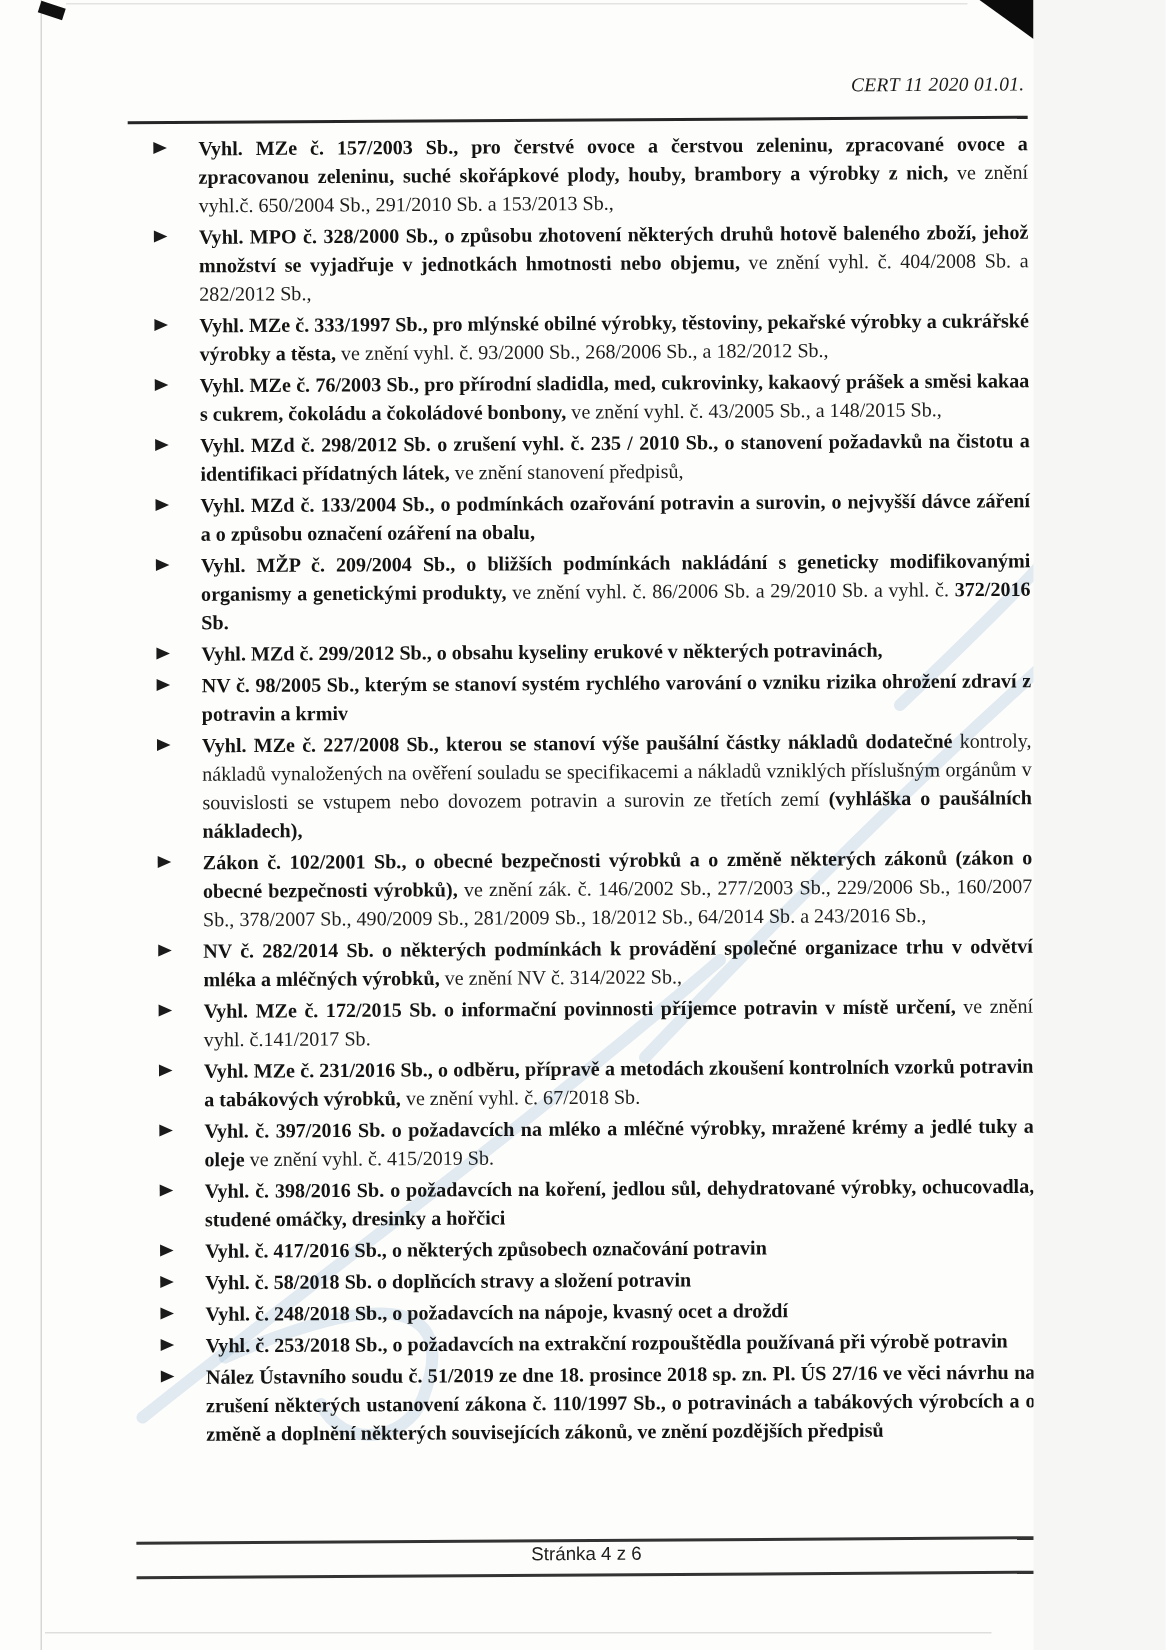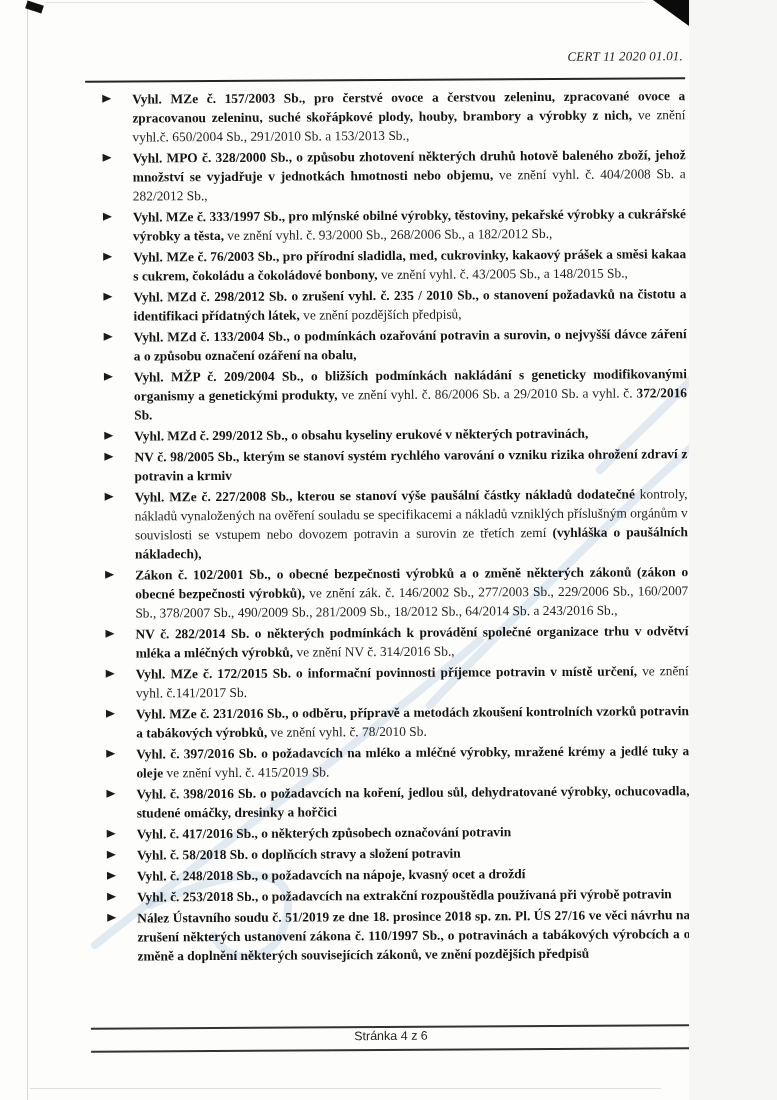--- a/index.html
+++ b/index.html
@@ -68,30 +68,30 @@
 
   <div class="content">
     <div class="hdr">CERT 11 2020 01.01.</div>
     <div class="rule top"></div>
 
     <ul class="reg-list">
         <li class="reg-item"><span class="marker"></span><span><span class="b">Vyhl. MZe č. 157/2003 Sb., pro čerstvé ovoce a čerstvou zeleninu, zpracované ovoce a zpracovanou zeleninu, suché skořápkové plody, houby, brambory a výrobky z nich,</span> <span class="n">ve znění vyhl.č. 650/2004 Sb., 291/2010 Sb. a 153/2013 Sb.,</span></span></li>
         <li class="reg-item"><span class="marker"></span><span><span class="b">Vyhl. MPO č. 328/2000 Sb., o způsobu zhotovení některých druhů hotově baleného zboží, jehož množství se vyjadřuje v jednotkách hmotnosti nebo objemu,</span> <span class="n">ve znění vyhl. č. 404/2008 Sb. a 282/2012 Sb.,</span></span></li>
         <li class="reg-item"><span class="marker"></span><span><span class="b">Vyhl. MZe č. 333/1997 Sb., pro mlýnské obilné výrobky, těstoviny, pekařské výrobky a cukrářské výrobky a těsta,</span> <span class="n">ve znění vyhl. č. 93/2000 Sb., 268/2006 Sb., a 182/2012 Sb.,</span></span></li>
         <li class="reg-item"><span class="marker"></span><span><span class="b">Vyhl. MZe č. 76/2003 Sb., pro přírodní sladidla, med, cukrovinky, kakaový prášek a směsi kakaa s cukrem, čokoládu a čokoládové bonbony,</span> <span class="n">ve znění vyhl. č. 43/2005 Sb., a 148/2015 Sb.,</span></span></li>
-        <li class="reg-item"><span class="marker"></span><span><span class="b">Vyhl. MZd č. 298/2012 Sb. o zrušení vyhl. č. 235 / 2010 Sb., o stanovení požadavků na čistotu a identifikaci přídatných látek,</span> <span class="n">ve znění pozdějších předpisů,</span></span></li>
+        <li class="reg-item"><span class="marker"></span><span><span class="b">Vyhl. MZd č. 298/2012 Sb. o zrušení vyhl. č. 235 / 2010 Sb., o stanovení požadavků na čistotu a identifikaci přídatných látek,</span> <span class="n">ve znění stanovení předpisů,</span></span></li>
         <li class="reg-item"><span class="marker"></span><span><span class="b">Vyhl. MZd č. 133/2004 Sb., o podmínkách ozařování potravin a surovin, o nejvyšší dávce záření a o způsobu označení ozáření na obalu,</span></span></li>
         <li class="reg-item"><span class="marker"></span><span><span class="b">Vyhl. MŽP č. 209/2004 Sb., o bližších podmínkách nakládání s geneticky modifikovanými organismy a genetickými produkty,</span> <span class="n">ve znění vyhl. č. 86/2006 Sb. a 29/2010 Sb. a vyhl. č.</span> <span class="b">372/2016 Sb.</span></span></li>
         <li class="reg-item"><span class="marker"></span><span><span class="b">Vyhl. MZd č. 299/2012 Sb., o obsahu kyseliny erukové v některých potravinách,</span></span></li>
         <li class="reg-item"><span class="marker"></span><span><span class="b">NV č. 98/2005 Sb., kterým se stanoví systém rychlého varování o vzniku rizika ohrožení zdraví z potravin a krmiv</span></span></li>
         <li class="reg-item"><span class="marker"></span><span><span class="b">Vyhl. MZe č. 227/2008 Sb., kterou se stanoví výše paušální částky nákladů dodatečné</span> <span class="n">kontroly, nákladů vynaložených na ověření souladu se specifikacemi a nákladů vzniklých příslušným orgánům v souvislosti se vstupem nebo dovozem potravin a surovin ze třetích zemí</span> <span class="b">(vyhláška o paušálních nákladech),</span></span></li>
         <li class="reg-item"><span class="marker"></span><span><span class="b">Zákon č. 102/2001 Sb., o obecné bezpečnosti výrobků a o změně některých zákonů (zákon o obecné bezpečnosti výrobků),</span> <span class="n">ve znění zák. č. 146/2002 Sb., 277/2003 Sb., 229/2006 Sb., 160/2007 Sb., 378/2007 Sb., 490/2009 Sb., 281/2009 Sb., 18/2012 Sb., 64/2014 Sb. a 243/2016 Sb.,</span></span></li>
-        <li class="reg-item"><span class="marker"></span><span><span class="b">NV č. 282/2014 Sb. o některých podmínkách k provádění společné organizace trhu v odvětví mléka a mléčných výrobků,</span> <span class="n">ve znění NV č. 314/2016 Sb.,</span></span></li>
+        <li class="reg-item"><span class="marker"></span><span><span class="b">NV č. 282/2014 Sb. o některých podmínkách k provádění společné organizace trhu v odvětví mléka a mléčných výrobků,</span> <span class="n">ve znění NV č. 314/2022 Sb.,</span></span></li>
         <li class="reg-item"><span class="marker"></span><span><span class="b">Vyhl. MZe č. 172/2015 Sb. o informační povinnosti příjemce potravin v místě určení,</span> <span class="n">ve znění vyhl. č.141/2017 Sb.</span></span></li>
-        <li class="reg-item"><span class="marker"></span><span><span class="b">Vyhl. MZe č. 231/2016 Sb., o odběru, přípravě a metodách zkoušení kontrolních vzorků potravin a tabákových výrobků,</span> <span class="n">ve znění vyhl. č. 78/2010 Sb.</span></span></li>
+        <li class="reg-item"><span class="marker"></span><span><span class="b">Vyhl. MZe č. 231/2016 Sb., o odběru, přípravě a metodách zkoušení kontrolních vzorků potravin a tabákových výrobků,</span> <span class="n">ve znění vyhl. č. 67/2018 Sb.</span></span></li>
         <li class="reg-item"><span class="marker"></span><span><span class="b">Vyhl. č. 397/2016 Sb. o požadavcích na mléko a mléčné výrobky, mražené krémy a jedlé tuky a oleje</span> <span class="n">ve znění vyhl. č. 415/2019 Sb.</span></span></li>
         <li class="reg-item"><span class="marker"></span><span><span class="b">Vyhl. č. 398/2016 Sb. o požadavcích na koření, jedlou sůl, dehydratované výrobky, ochucovadla, studené omáčky, dresinky a hořčici</span></span></li>
         <li class="reg-item"><span class="marker"></span><span><span class="b">Vyhl. č. 417/2016 Sb., o některých způsobech označování potravin</span></span></li>
         <li class="reg-item"><span class="marker"></span><span><span class="b">Vyhl. č. 58/2018 Sb. o doplňcích stravy a složení potravin</span></span></li>
         <li class="reg-item"><span class="marker"></span><span><span class="b">Vyhl. č. 248/2018 Sb., o požadavcích na nápoje, kvasný ocet a droždí</span></span></li>
         <li class="reg-item"><span class="marker"></span><span><span class="b">Vyhl. č. 253/2018 Sb., o požadavcích na extrakční rozpouštědla používaná při výrobě potravin</span></span></li>
         <li class="reg-item"><span class="marker"></span><span><span class="b">Nález Ústavního soudu č. 51/2019 ze dne 18. prosince 2018 sp. zn. Pl. ÚS 27/16 ve věci návrhu na zrušení některých ustanovení zákona č. 110/1997 Sb., o potravinách a tabákových výrobcích a o změně a doplnění některých souvisejících zákonů, ve znění pozdějších předpisů</span></span></li>
       </ul>
 
     <div class="rule f1"></div>

